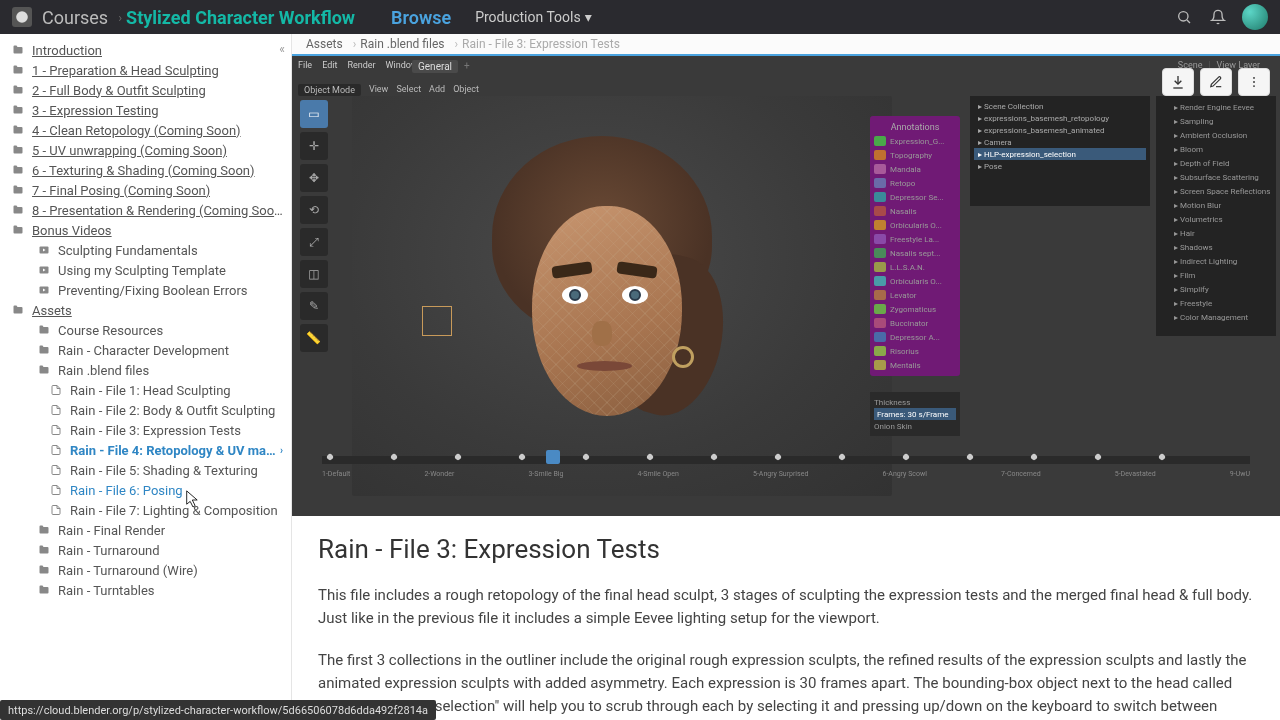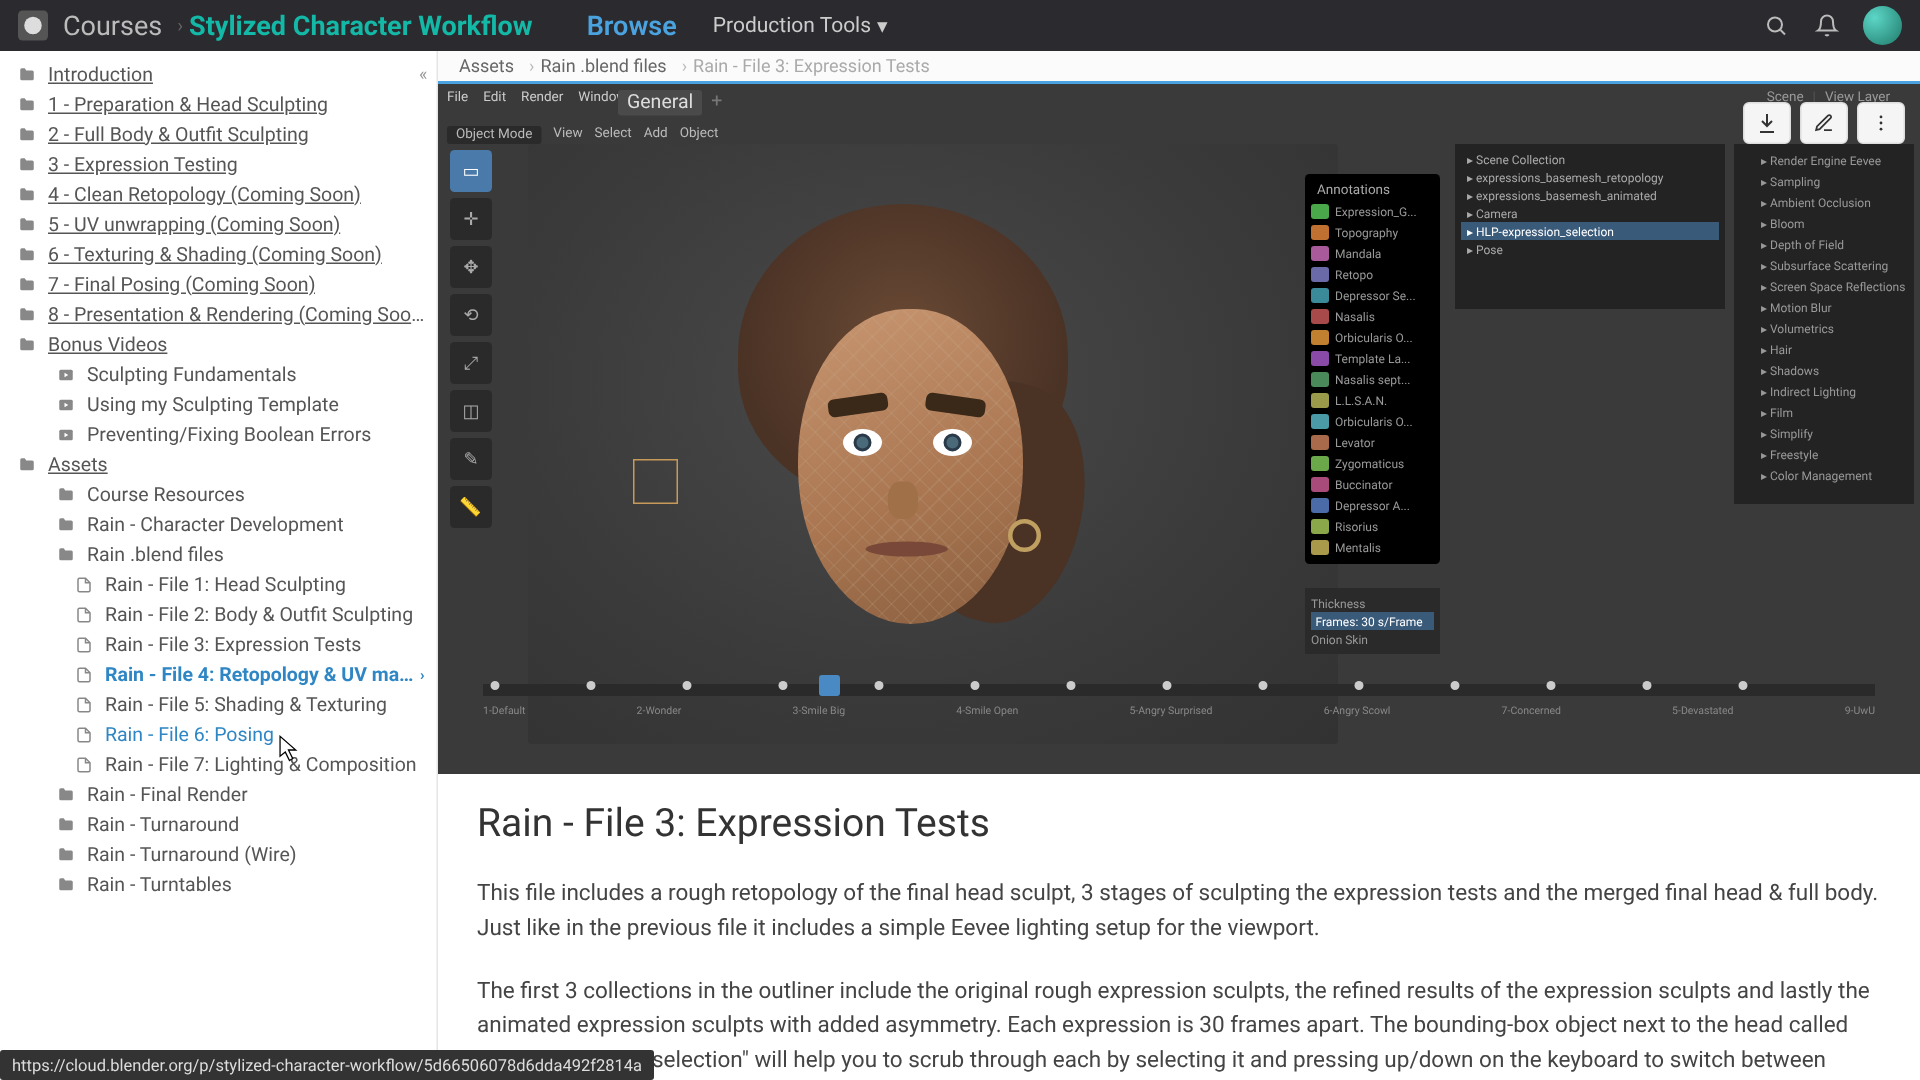--- a/index.html
+++ b/index.html
@@ -55,21 +55,21 @@
 .nose { position:absolute; left:120px; top:185px; width:20px; height:25px; background:#a07048; border-radius:40%;}
 .mouth { position:absolute; left:105px; top:225px; width:55px; height:10px; background:#7a4838; border-radius:50%;}
 .earring { position:absolute; left:200px; top:210px; width:22px; height:22px; border:3px solid #c0a060; border-radius:50%;}
 .wire { position:absolute; left:60px; top:70px; width:150px; height:210px; border-radius:48% 48% 50% 50%; background: repeating-linear-gradient(45deg, transparent 0 8px, rgba(200,180,150,0.15) 8px 9px), repeating-linear-gradient(-45deg, transparent 0 8px, rgba(200,180,150,0.15) 8px 9px);}
 .bbox { position:absolute; left:70px; top:210px; width:30px; height:30px; border:1.5px solid #c89a5a; }
 
 .toolbar-left { position:absolute; left:8px; top:44px; width:28px; display:flex; flex-direction:column; gap:4px;}
 .toolbar-left .tb { width:28px; height:28px; background:#2a2a2a; border-radius:3px; display:flex;align-items:center;justify-content:center; color:#aaa; font-size:12px;}
 .toolbar-left .tb.sel { background:#4a7aaa; color:#fff;}
 
-.color-panel { position:absolute; right:320px; top:60px; width:90px; background:#000000; padding:4px; border-radius:3px;}
+.color-panel { position:absolute; right:320px; top:60px; width:90px; background:#701a75; padding:4px; border-radius:3px;text-align:center;}
 .color-panel .hdr { color:#aaa; font-size:9px; padding:2px 4px;}
 .color-panel .row { display:flex; align-items:center; height:14px; }
 .color-panel .sw { width:12px; height:10px; margin-right:4px; border-radius:2px;}
 .color-panel .lbl { color:#999; font-size:8px;}
 
 .outliner { position:absolute; right:130px; top:40px; width:180px; height:110px; background:#232323; padding:4px; font-size:8px; color:#aaa;}
 .outliner .orow { height:12px; display:flex; align-items:center; gap:3px; padding-left:4px;}
 .outliner .orow.sel { background:#3a5a7a; color:#fff;}
 
 .props { position:absolute; right:4px; top:40px; width:120px; height:240px; background:#232323; padding:4px; font-size:8px; color:#999;}
@@ -79,21 +79,21 @@
 .gp-panel .gprow { height:12px; display:flex; align-items:center;}
 
 .timeline { position:absolute; left:10px; right:10px; bottom:18px; height:50px; }
 .tl-track { position:absolute; left:20px; right:20px; top:8px; height:8px; background:#2a2a2a;}
 .tl-key { position:absolute; top:6px; width:6px; height:6px; background:#ccc; border-radius:50%; transform:rotate(45deg);}
 .tl-cur { position:absolute; top:2px; width:14px; height:14px; background:#4a8ac4; border-radius:2px;}
 .tl-labels { position:absolute; left:20px; right:20px; top:22px; display:flex; justify-content:space-between; font-size:7px; color:#888;}
 
 .top-menus { position:absolute; left:6px; top:4px; display:flex; gap:10px; font-size:9px; color:#ccc;}
 .top-menus span { }
-.workspace-tabs { position:absolute; left:120px; top:4px; display:flex; gap:6px; font-size:13px; color:#999;}
+.workspace-tabs { position:absolute; left:120px; top:4px; display:flex; gap:6px; font-size:10px; color:#999;}
 .sub-menus { position:absolute; left:6px; top:28px; display:flex; gap:8px; font-size:9px; color:#bbb;}
 .hdr-right { position:absolute; right:20px; top:4px; display:flex; gap:6px; font-size:9px; color:#999; align-items:center;}
 
 .overlay-btns { position:absolute; right:10px; top:12px; display:flex; gap:6px;}
 .overlay-btns .ob { width:32px; height:28px; background:#f5f5f5; border:1px solid #ddd; border-radius:4px; display:flex;align-items:center;justify-content:center; color:#333;}
 
 .article { padding: 18px 26px; overflow:auto; flex:1; }
 .article h1 { font-size: 26px; font-weight:400; color:#333; margin-bottom: 20px;}
 .article p { font-size: 15px; line-height:1.55; color:#444; margin-bottom: 18px;}
 
@@ -474,21 +474,21 @@
               <div class="row">
                 <span class="sw" style="background:#a84a4a"></span>
                 <span class="lbl">Nasalis</span>
               </div>
               <div class="row">
                 <span class="sw" style="background:#c08030"></span>
                 <span class="lbl">Orbicularis O...</span>
               </div>
               <div class="row">
                 <span class="sw" style="background:#8a4aa8"></span>
-                <span class="lbl">Template La...</span>
+                <span class="lbl">Freestyle La...</span>
               </div>
               <div class="row">
                 <span class="sw" style="background:#4a8a5a"></span>
                 <span class="lbl">Nasalis sept...</span>
               </div>
               <div class="row">
                 <span class="sw" style="background:#9a9a4a"></span>
                 <span class="lbl">L.L.S.A.N.</span>
               </div>
               <div class="row">

